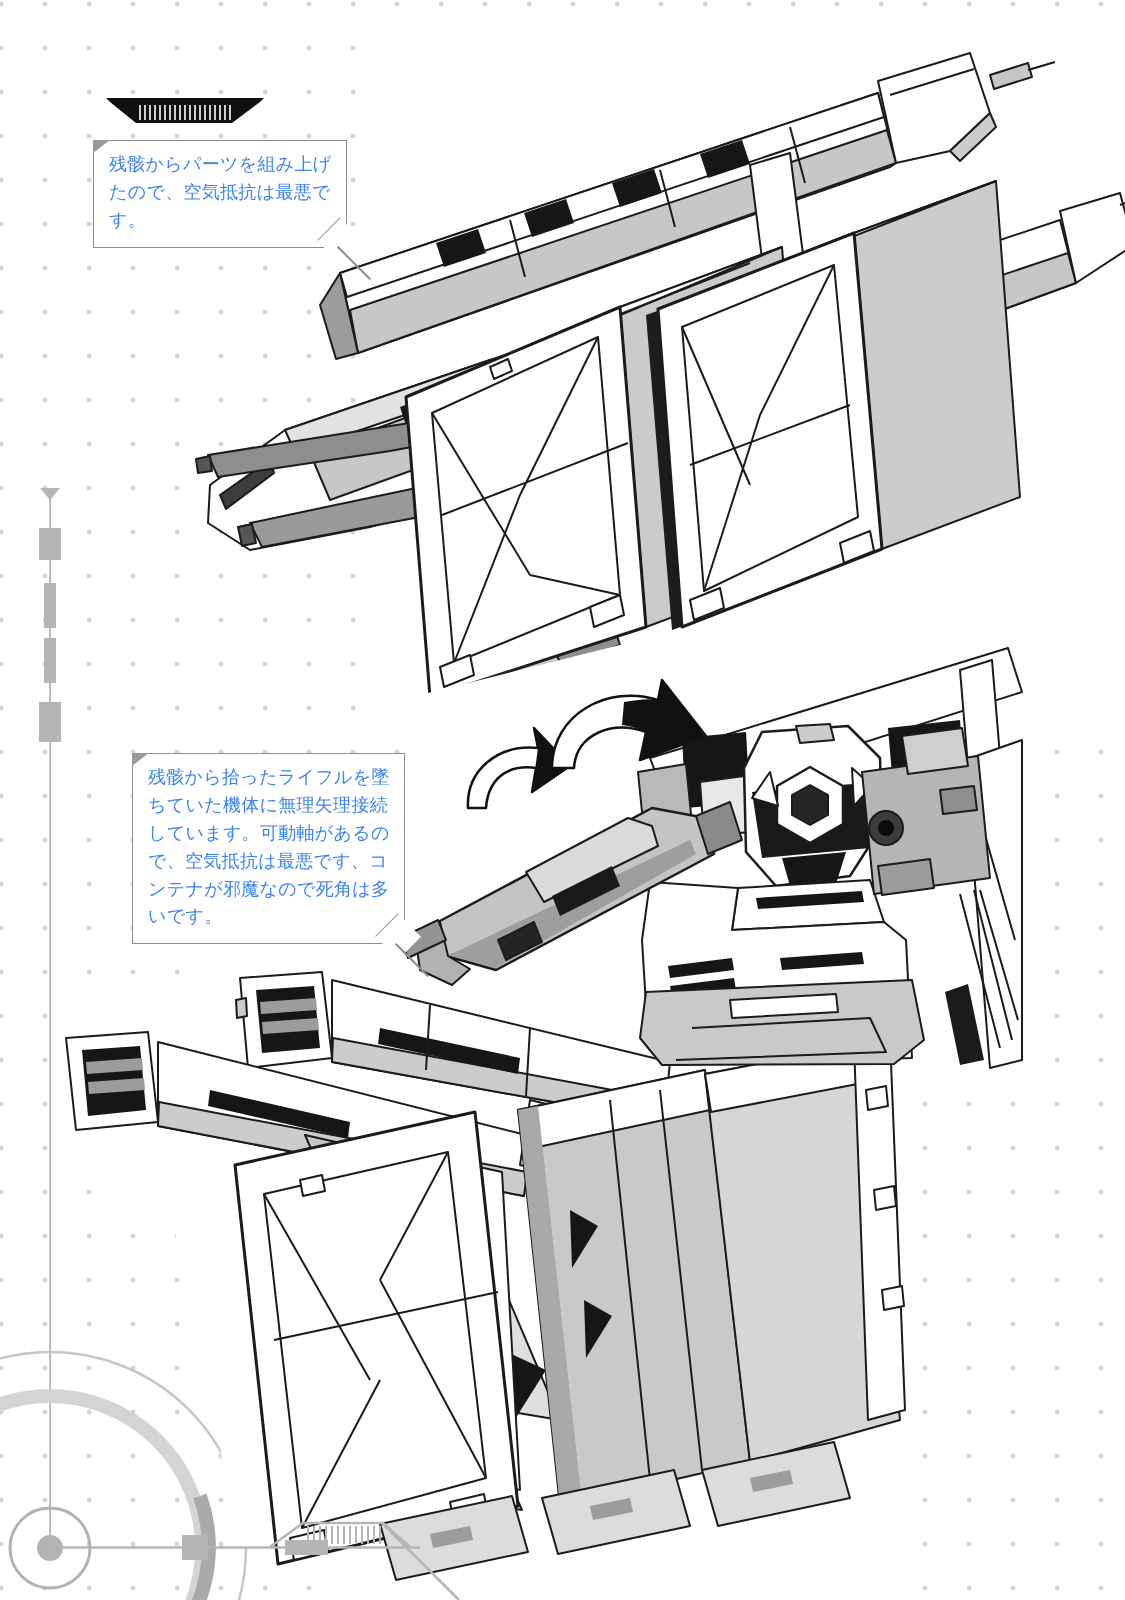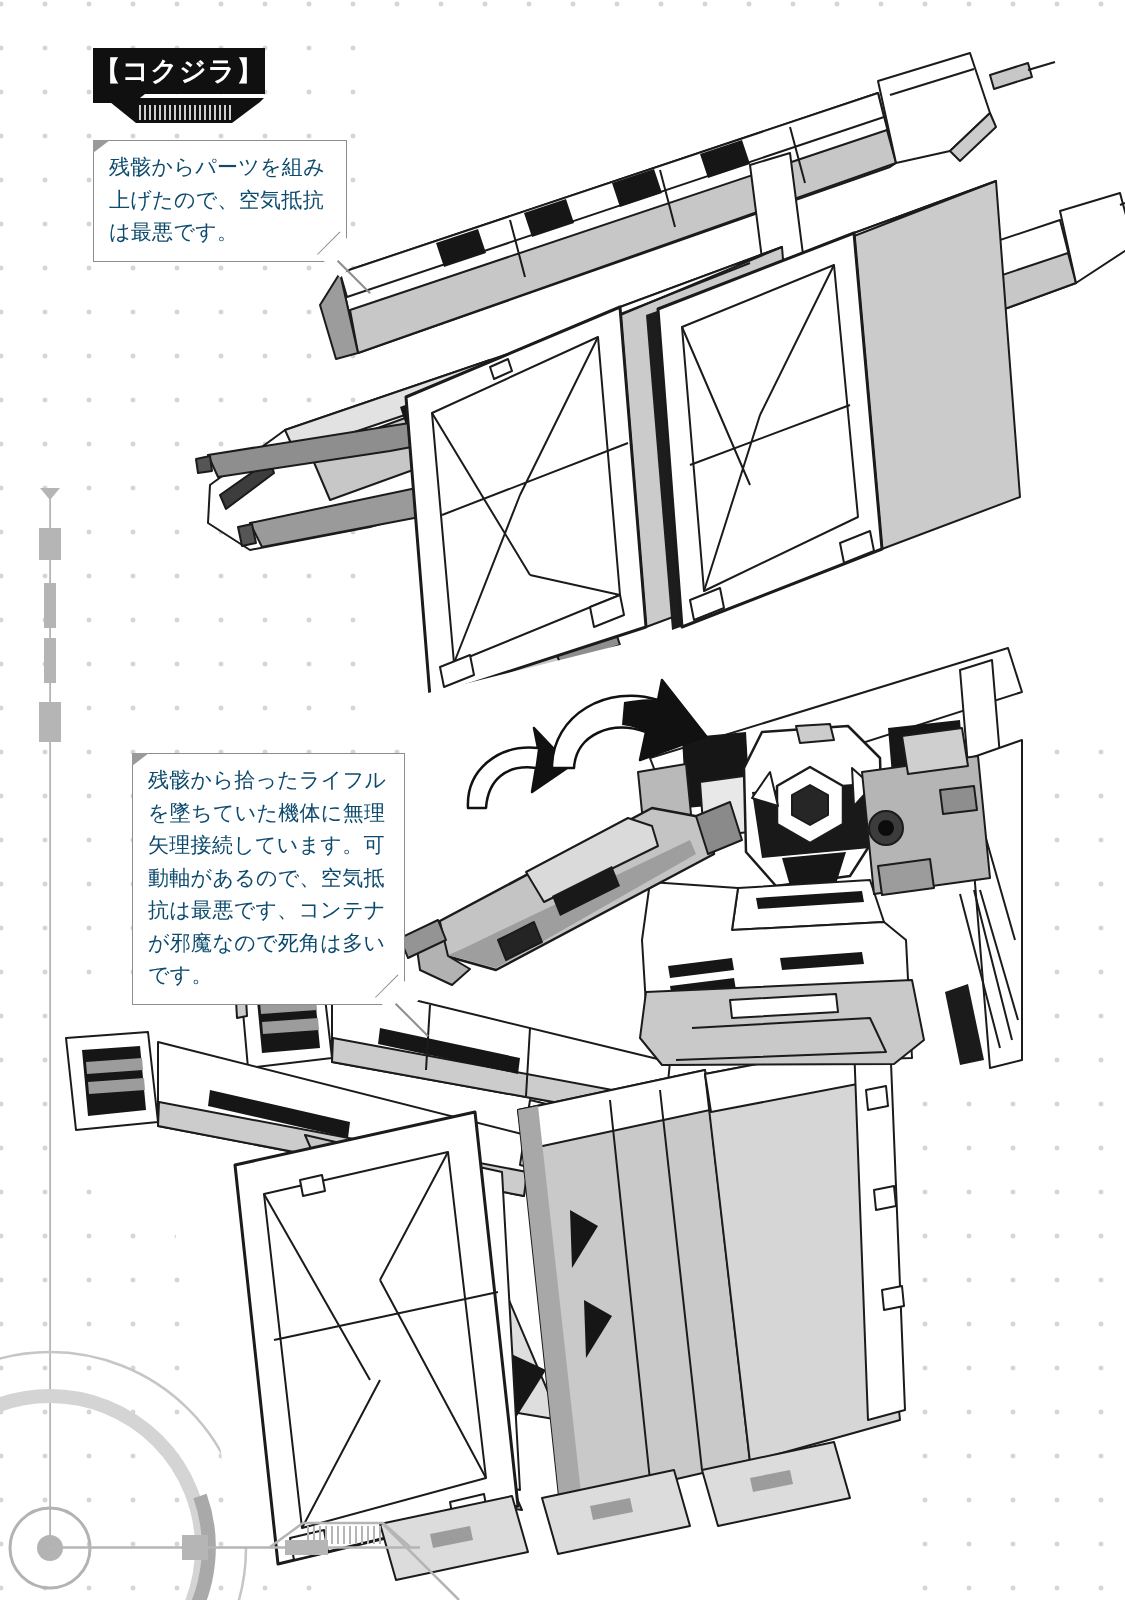--- a/index.html
+++ b/index.html
@@ -10,21 +10,21 @@
     background-size:44px 44px;background-position:23px 26px;}
   .abs{position:absolute;}
   
   .title-badge{position:absolute;left:93px;top:48px;width:172px;height:46px;background:#101010;
     color:#fff;font-weight:bold;font-size:27px;display:flex;align-items:center;justify-content:center;
     letter-spacing:1px;z-index:30;}
   .title-badge::before{content:'';position:absolute;left:0;bottom:-9px;width:52px;height:9px;background:#101010;
     clip-path:polygon(0 0,100% 0,78% 100%,0 100%);}
   
   .note{position:absolute;background:#fff;border:1.6px solid #8d8d8d;padding:10px 13px 12px 15px;
-    font-size:21px;line-height:1.55;color:#0c4a6e;letter-spacing:.3px;z-index:40;}
+    font-size:18px;line-height:1.55;color:#3b82f6;letter-spacing:.3px;z-index:40;}
   .note .fold{position:absolute;top:-1px;left:-1px;width:0;height:0;
     border-left:17px solid #9a9a9a;border-bottom:13px solid transparent;}
   .note .cut{position:absolute;right:-10px;bottom:-10px;width:32px;height:32px;background:#fff;
     border-top:1.6px solid #8d8d8d;transform:rotate(-45deg);}
   .note .tail{position:absolute;right:-31px;bottom:-17px;width:46px;height:1.6px;background:#8d8d8d;
     transform:rotate(45deg);}
   svg{display:block;}
   .z10{z-index:10}.z12{z-index:12}.z14{z-index:14}.z16{z-index:16}.z20{z-index:20}.z5{z-index:5}
 </style>
 </head>
@@ -282,23 +282,20 @@
     </g>
     <g fill="#b5b5b5" stroke="none">
       <rect x="182" y="65" width="26" height="25"></rect>
       <rect x="285" y="70" width="43" height="15"></rect>
     </g>
     <g stroke="#b5b5b5" stroke-width="2">
       <path d="M308,56 L308,74 M314,56 L314,74 M320,56 L320,74 M326,56 L326,74 M332,56 L332,74 M338,56 L338,74 M344,56 L344,74 M350,56 L350,74 M356,56 L356,74 M362,56 L362,74 M368,56 L368,74 M374,56 L374,74 M380,56 L380,74"></path>
     </g>
   </svg>
 
-  <div class="title-badge">
-    <span>【コクジラ】</span>
-  </div>
 
   <svg class="abs z20" style="left:104px;top:97px" width="162" height="27" viewBox="0 0 162 27">
     <path d="M2,1 L160,1 L156,5 L128,26 L32,26 L6,5 Z" fill="#101010"></path>
     <g stroke="#fff" stroke-width="1.6">
       <path d="M36,8 L36,23 M41,8 L41,23 M46,8 L46,23 M51,8 L51,23 M56,8 L56,23 M61,8 L61,23 M66,8 L66,23 M71,8 L71,23 M76,8 L76,23 M81,8 L81,23 M86,8 L86,23 M91,8 L91,23 M96,8 L96,23 M101,8 L101,23 M106,8 L106,23 M111,8 L111,23 M116,8 L116,23 M121,8 L121,23 M126,8 L126,23"></path>
     </g>
   </svg>
 
   <div class="note" style="left:93px;top:140px;width:224px;">
     <span class="fold"></span>

